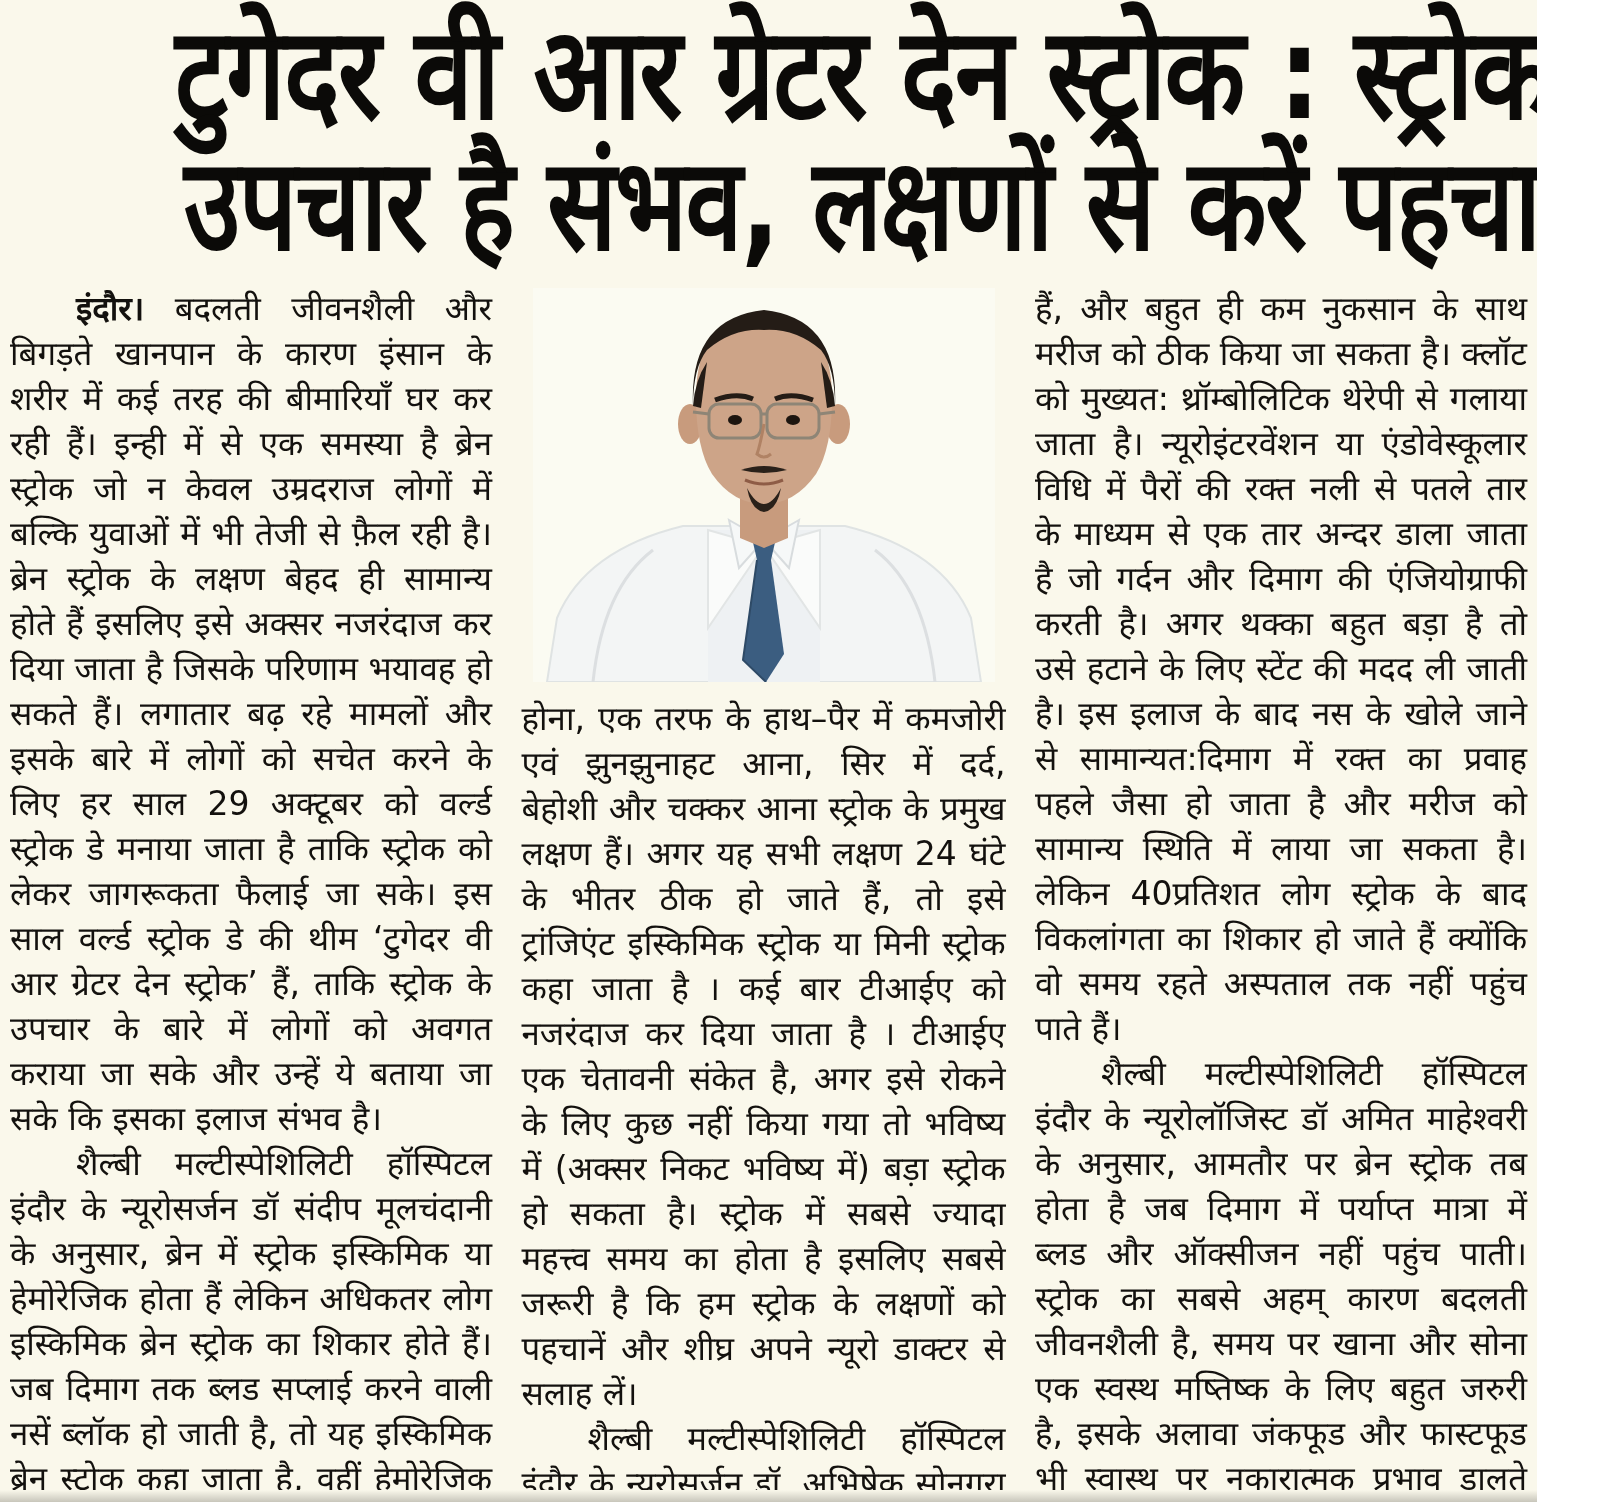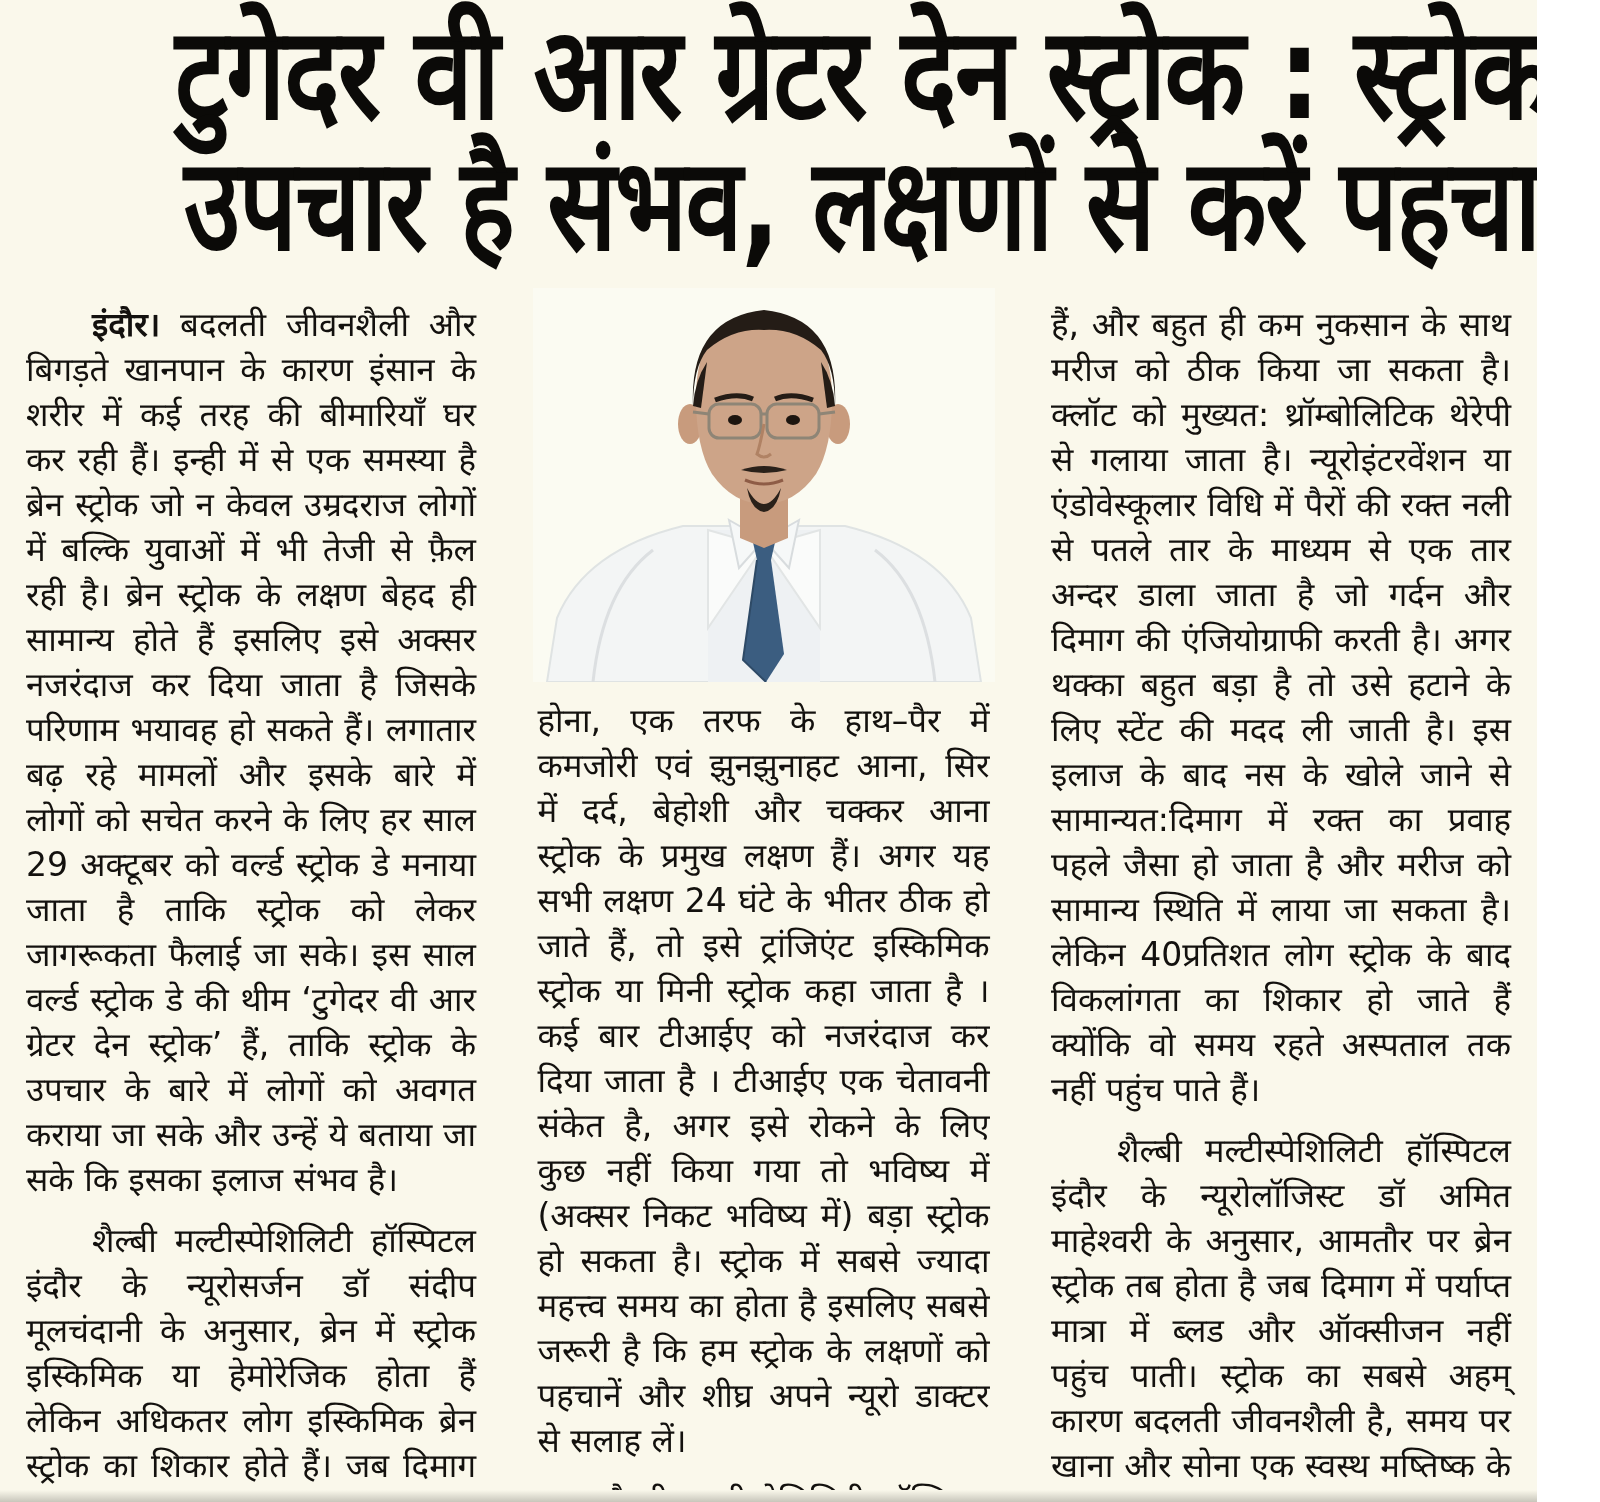--- a/index.html
+++ b/index.html
@@ -58,21 +58,21 @@
     display:flex;
     justify-content:space-between;
     margin-top:16px;
     width:1517px;
   }
   .col{color:#121110;}
   .col-left{width:482px;}
   .col-mid{width:484px;}
   .col-right{width:492px;}
   .body-para{
-    margin:16px;
+    margin:0;
     font-size:33px;
     line-height:45px;
     text-align:justify;
     text-justify:inter-word;
     color:#13110e;
   }
   .indent{text-indent:66px;}
   .dateline{font-weight:bold;}
   
   .photo{

